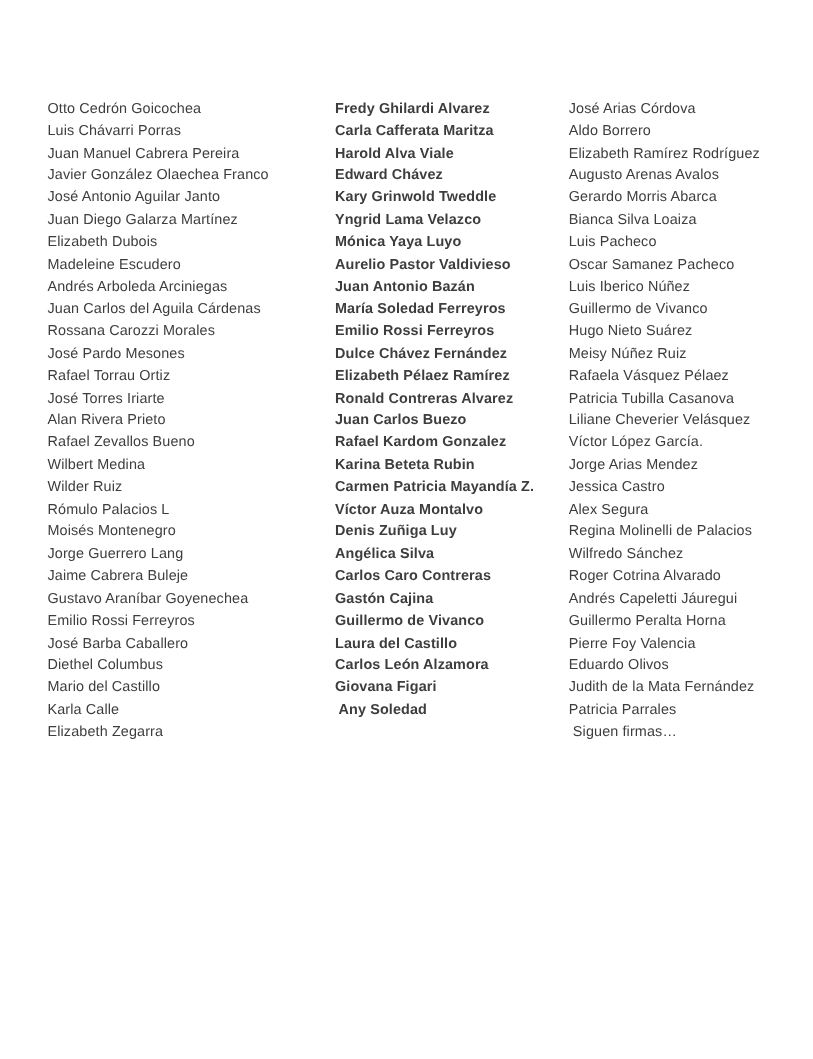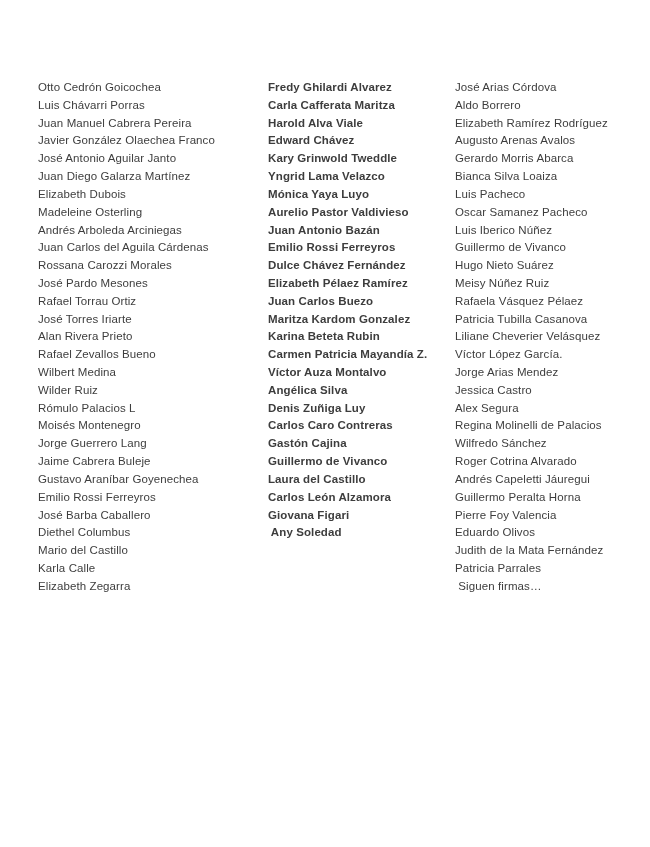--- a/index.html
+++ b/index.html
@@ -42,21 +42,21 @@
 
 <div class="page">
   <div class="column col-0">
       <div class="name">Otto Cedrón Goicochea</div>
       <div class="name">Luis Chávarri Porras</div>
       <div class="name">Juan Manuel Cabrera Pereira</div>
       <div class="name">Javier González Olaechea Franco</div>
       <div class="name">José Antonio Aguilar Janto</div>
       <div class="name">Juan Diego Galarza Martínez</div>
       <div class="name">Elizabeth Dubois</div>
-      <div class="name">Madeleine Osterling</div>
+      <div class="name">Madeleine Escudero</div>
       <div class="name">Andrés Arboleda Arciniegas</div>
       <div class="name">Juan Carlos del Aguila Cárdenas</div>
       <div class="name">Rossana Carozzi Morales</div>
       <div class="name">José Pardo Mesones</div>
       <div class="name">Rafael Torrau Ortiz</div>
       <div class="name">José Torres Iriarte</div>
       <div class="name">Alan Rivera Prieto</div>
       <div class="name">Rafael Zevallos Bueno</div>
       <div class="name">Wilbert Medina</div>
       <div class="name">Wilder Ruiz</div>
@@ -75,30 +75,32 @@
   <div class="column col-1">
       <div class="name">Fredy Ghilardi Alvarez</div>
       <div class="name">Carla Cafferata Maritza</div>
       <div class="name">Harold Alva Viale</div>
       <div class="name">Edward Chávez</div>
       <div class="name">Kary Grinwold Tweddle</div>
       <div class="name">Yngrid Lama Velazco</div>
       <div class="name">Mónica Yaya Luyo</div>
       <div class="name">Aurelio Pastor Valdivieso</div>
       <div class="name">Juan Antonio Bazán</div>
+      <div class="name">María Soledad Ferreyros</div>
       <div class="name">Emilio Rossi Ferreyros</div>
       <div class="name">Dulce Chávez Fernández</div>
       <div class="name">Elizabeth Pélaez Ramírez</div>
+      <div class="name">Ronald Contreras Alvarez</div>
       <div class="name">Juan Carlos Buezo</div>
-      <div class="name">Maritza Kardom Gonzalez</div>
+      <div class="name">Rafael Kardom Gonzalez</div>
       <div class="name">Karina Beteta Rubin</div>
       <div class="name">Carmen Patricia Mayandía Z.</div>
       <div class="name">Víctor Auza Montalvo</div>
+      <div class="name">Denis Zuñiga Luy</div>
       <div class="name">Angélica Silva</div>
-      <div class="name">Denis Zuñiga Luy</div>
       <div class="name">Carlos Caro Contreras</div>
       <div class="name">Gastón Cajina</div>
       <div class="name">Guillermo de Vivanco</div>
       <div class="name">Laura del Castillo</div>
       <div class="name">Carlos León Alzamora</div>
       <div class="name">Giovana Figari</div>
       <div class="name"> Any Soledad</div>
     </div>
   <div class="column col-2">
       <div class="name">José Arias Córdova</div>

